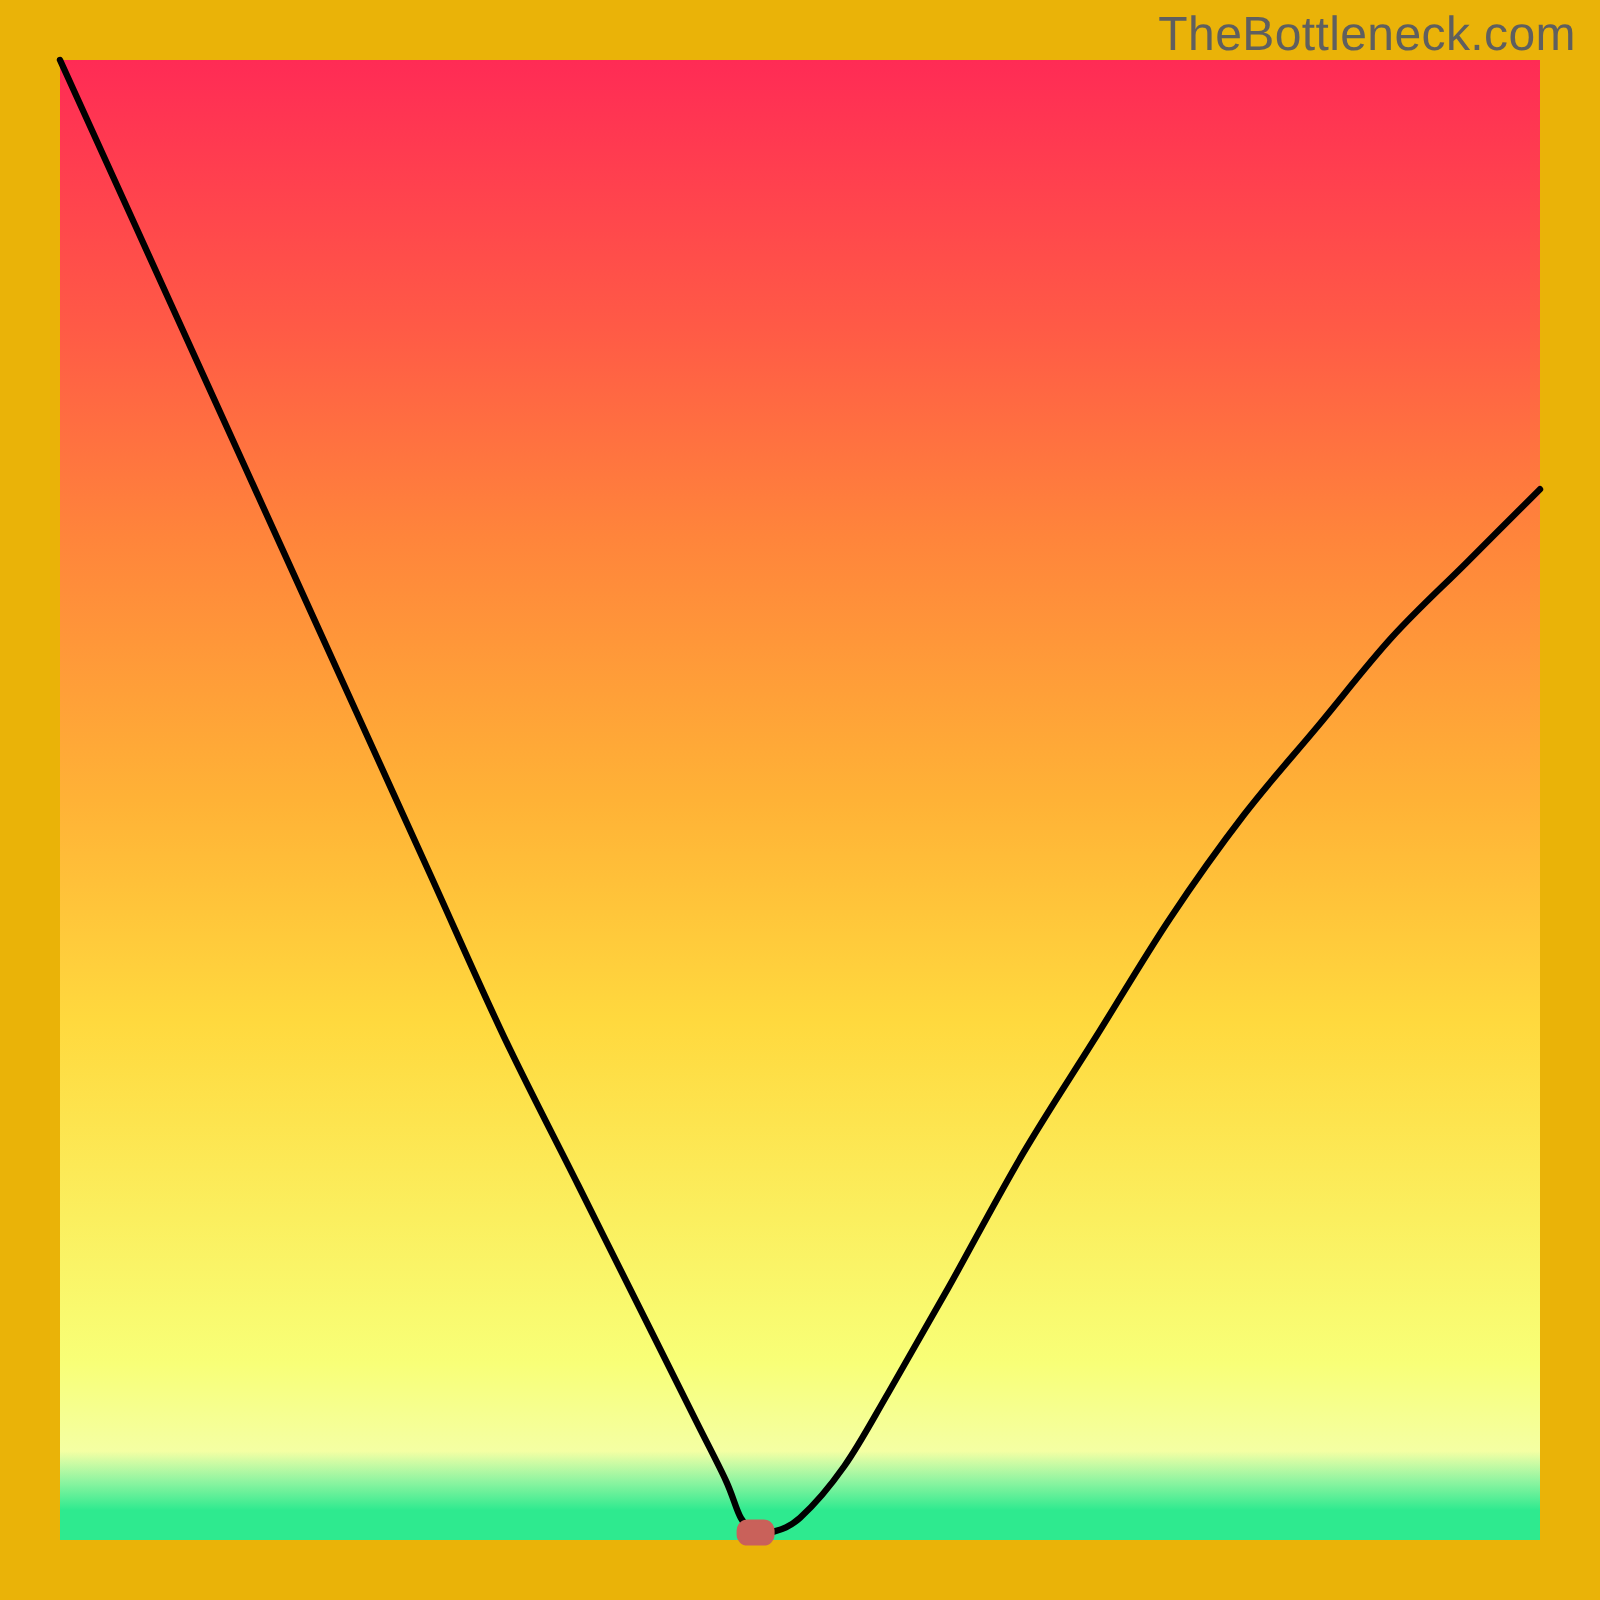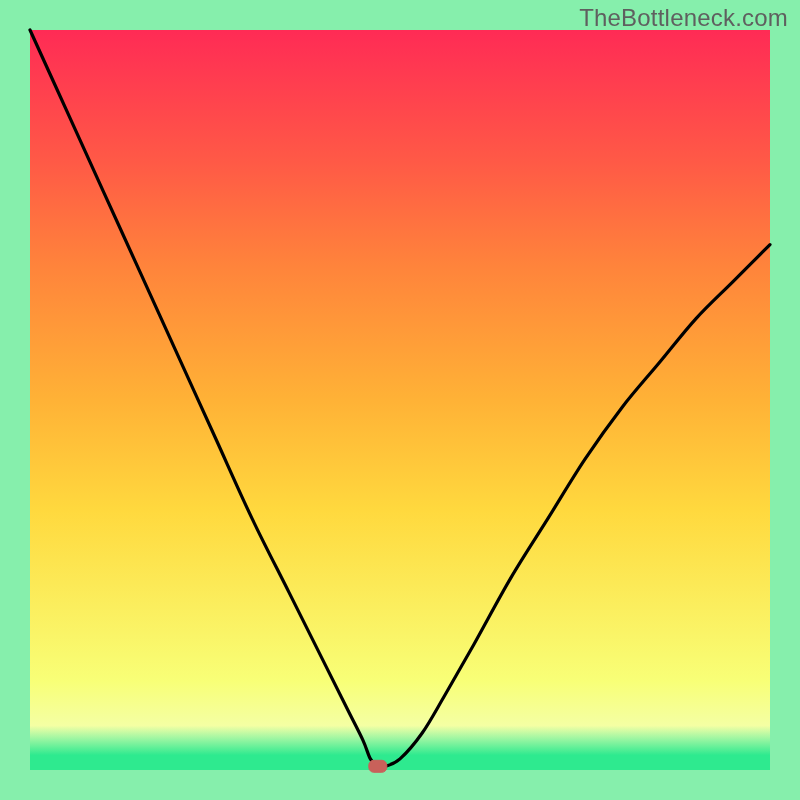--- a/index.html
+++ b/index.html
@@ -8,21 +8,21 @@
     width: 800px;
     height: 800px;
     overflow: hidden;
     background: #000;
     font-family: Arial, Helvetica, sans-serif;
   }
   .frame {
     position: relative;
     width: 800px;
     height: 800px;
-    background: #86efac;
+    background: #eab308;
   }
   .watermark {
     position: absolute;
     top: 4px;
     right: 12px;
     color: #5f5f5f;
     font-size: 24px;
     font-weight: 500;
     letter-spacing: 0.2px;
     z-index: 10;

